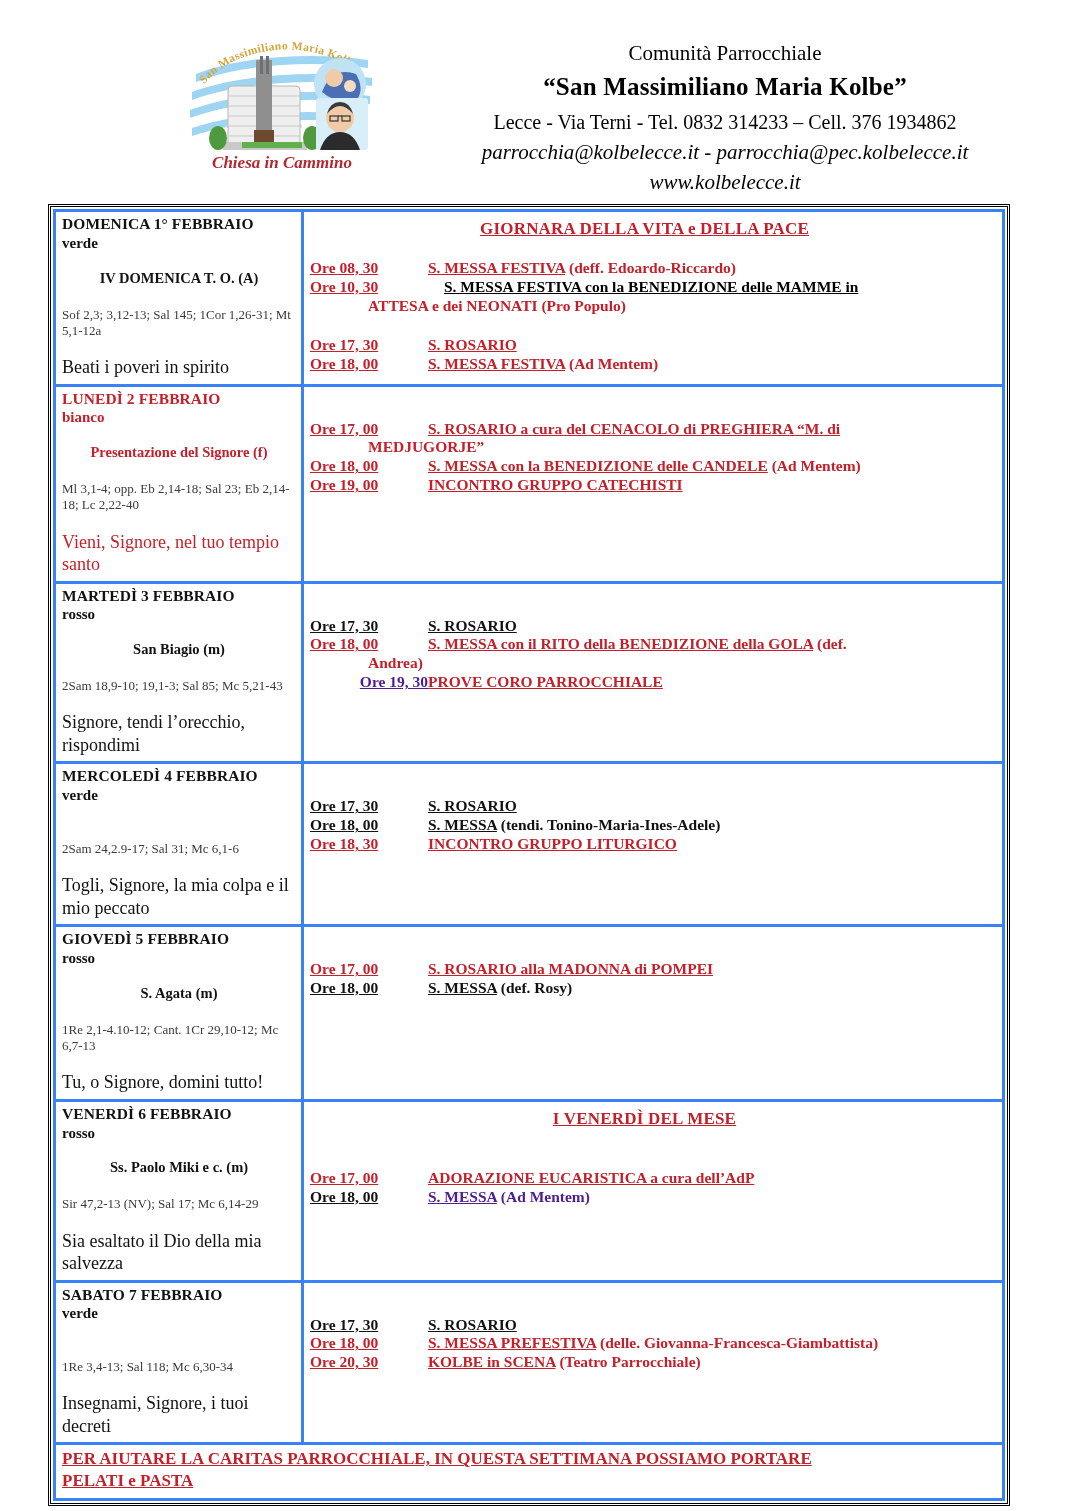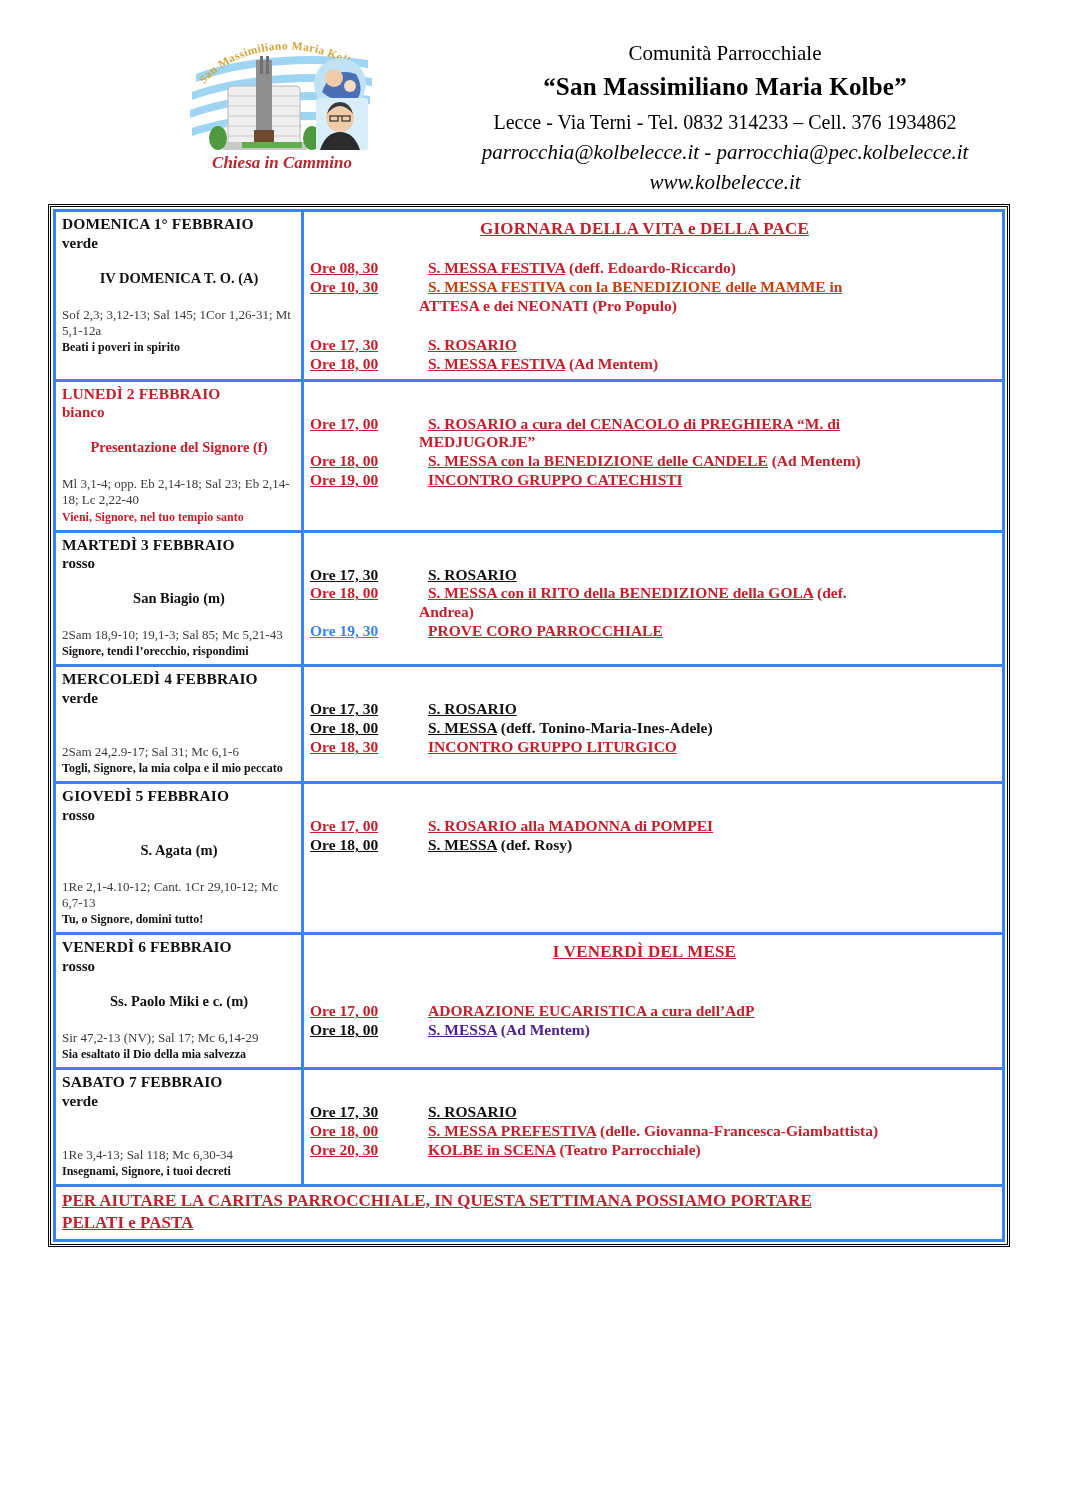--- a/index.html
+++ b/index.html
@@ -87,24 +87,24 @@
     line-height: 1.25;
     padding: 0 4px;
   }
   .feast-gap-top { margin-top: 16px; }
   .readings {
     font-size: 13px;
     line-height: 1.24;
     color: #3a3a3a;
   }
   .psalm {
-    font-size: 12px;
-    font-weight: bold;
+    font-size: 18px;
+    font-weight: normal;
     line-height: 1.25;
-    margin-top: 1px;
+    margin-top: 17px;
   }
   .red  { color: #C4202B; }
   .blk  { color: #111111; }
 
   
   .banner {
     text-align: center;
     font-size: 17px;
     font-weight: bold;
     color: #C4202B;
@@ -126,21 +126,21 @@
     white-space: nowrap;
   }
   .evdesc {
     flex: 1 1 auto;
     font-size: 15.5px;
     font-weight: bold;
   }
   .evdesc .u { text-decoration: underline; }
   .evdesc .plain { font-weight: bold; text-decoration: none; }
   .ev-cont {
-    margin-left: 109px;
+    margin-left: 58px;
     font-size: 15.5px;
     font-weight: bold;
     line-height: 1.22;
   }
   .spacer-md { height: 20px; }
   .spacer-lg { height: 30px; }
 
   
   td.footcell {
     padding: 5px 6px 8px 8px;
@@ -236,21 +236,21 @@
           </td>
           <td class="evcell">
             <div class="banner">GIORNARA DELLA VITA e DELLA PACE</div>
             <div class="spacer-md"></div>
             <div class="evrow">
               <div class="evtime" style="color: rgb(196, 32, 43);">Ore 08, 30</div>
               <div class="evdesc" style="color: rgb(196, 32, 43);"><span class="u">S. MESSA FESTIVA</span><span class="plain"> (deff. Edoardo-Riccardo)</span></div>
             </div>
             <div class="evrow">
               <div class="evtime" style="color: rgb(196, 32, 43);">Ore 10, 30</div>
-              <div class="evdesc" style="color: #c2410c;"><span class="u">S. MESSA FESTIVA con la BENEDIZIONE delle MAMME in</span><span class="plain"></span></div>
+              <div class="evdesc" style="color: #000000; margin-left: 16px;"><span class="u">S. MESSA FESTIVA con la BENEDIZIONE delle MAMME in</span><span class="plain"></span></div>
             </div>
             <div class="ev-cont" style="color: rgb(196, 32, 43);"><span class="u">ATTESA e dei NEONATI</span><span class="plain"> (Pro Populo)</span></div>
             <div class="spacer-md"></div>
             <div class="evrow">
               <div class="evtime" style="color: rgb(196, 32, 43);">Ore 17, 30</div>
               <div class="evdesc" style="color: rgb(196, 32, 43);"><span class="u">S. ROSARIO</span><span class="plain"></span></div>
             </div>
             <div class="evrow">
               <div class="evtime" style="color: rgb(196, 32, 43);">Ore 18, 00</div>
               <div class="evdesc" style="color: rgb(196, 32, 43);"><span class="u">S. MESSA FESTIVA</span><span class="plain"> (Ad Mentem)</span></div>
@@ -297,21 +297,21 @@
             <div class="evrow">
               <div class="evtime" style="color: rgb(17, 17, 17);">Ore 17, 30</div>
               <div class="evdesc" style="color: rgb(17, 17, 17);"><span class="u">S. ROSARIO</span><span class="plain"></span></div>
             </div>
             <div class="evrow">
               <div class="evtime" style="color: rgb(196, 32, 43);">Ore 18, 00</div>
               <div class="evdesc" style="color: rgb(196, 32, 43);"><span class="u">S. MESSA con il RITO della BENEDIZIONE della GOLA</span><span class="plain"> (def.</span></div>
             </div>
             <div class="ev-cont" style="color: rgb(196, 32, 43);"><span class="u"></span><span class="plain">Andrea)</span></div>
             <div class="evrow">
-              <div class="evtime" style="color: #3b82f6;">Ore 19, 30</div>
+              <div class="evtime" style="color: #4c1d95; text-align: right;">Ore 19, 30</div>
               <div class="evdesc" style="color: rgb(196, 32, 43);"><span class="u">PROVE CORO PARROCCHIALE</span><span class="plain"></span></div>
             </div>
           </td>
         </tr>
         <tr>
           <td class="daycell">
             <div class="dayname blk">MERCOLEDÌ 4 FEBBRAIO</div>
             <div class="daycolor blk">verde</div>
             <div class="feast feast-gap-top blk"></div>
             <div class="spacer-md"></div>
@@ -319,21 +319,21 @@
             <div class="psalm blk">Togli, Signore, la mia colpa e il mio peccato</div>
           </td>
           <td class="evcell">
             <div class="spacer-lg"></div>
             <div class="evrow">
               <div class="evtime" style="color: rgb(17, 17, 17);">Ore 17, 30</div>
               <div class="evdesc" style="color: rgb(17, 17, 17);"><span class="u">S. ROSARIO</span><span class="plain"></span></div>
             </div>
             <div class="evrow">
               <div class="evtime" style="color: rgb(17, 17, 17);">Ore 18, 00</div>
-              <div class="evdesc" style="color: rgb(17, 17, 17);"><span class="u">S. MESSA</span><span class="plain"> (deff. Tonino-Maria-Ines-Adele)</span></div>
+              <div class="evdesc" style="color: rgb(17, 17, 17);"><span class="u">S. MESSA</span><span class="plain"> (tendi. Tonino-Maria-Ines-Adele)</span></div>
             </div>
             <div class="evrow">
               <div class="evtime" style="color: rgb(196, 32, 43);">Ore 18, 30</div>
               <div class="evdesc" style="color: rgb(196, 32, 43);"><span class="u">INCONTRO GRUPPO LITURGICO</span><span class="plain"></span></div>
             </div>
           </td>
         </tr>
         <tr>
           <td class="daycell">
             <div class="dayname blk">GIOVEDÌ 5 FEBBRAIO</div>

